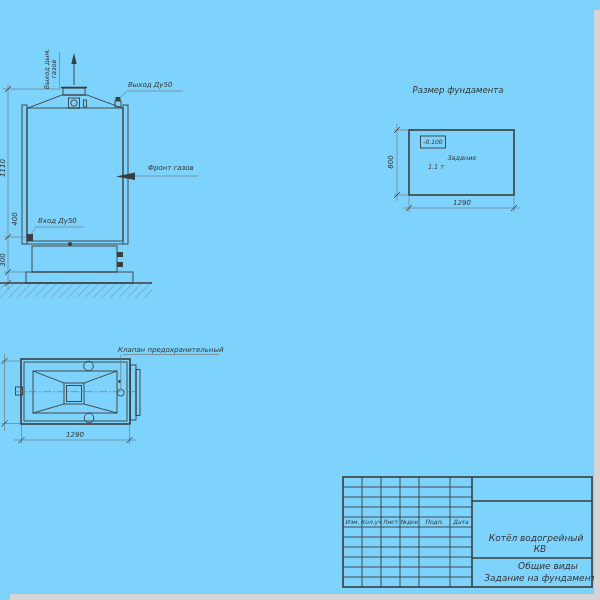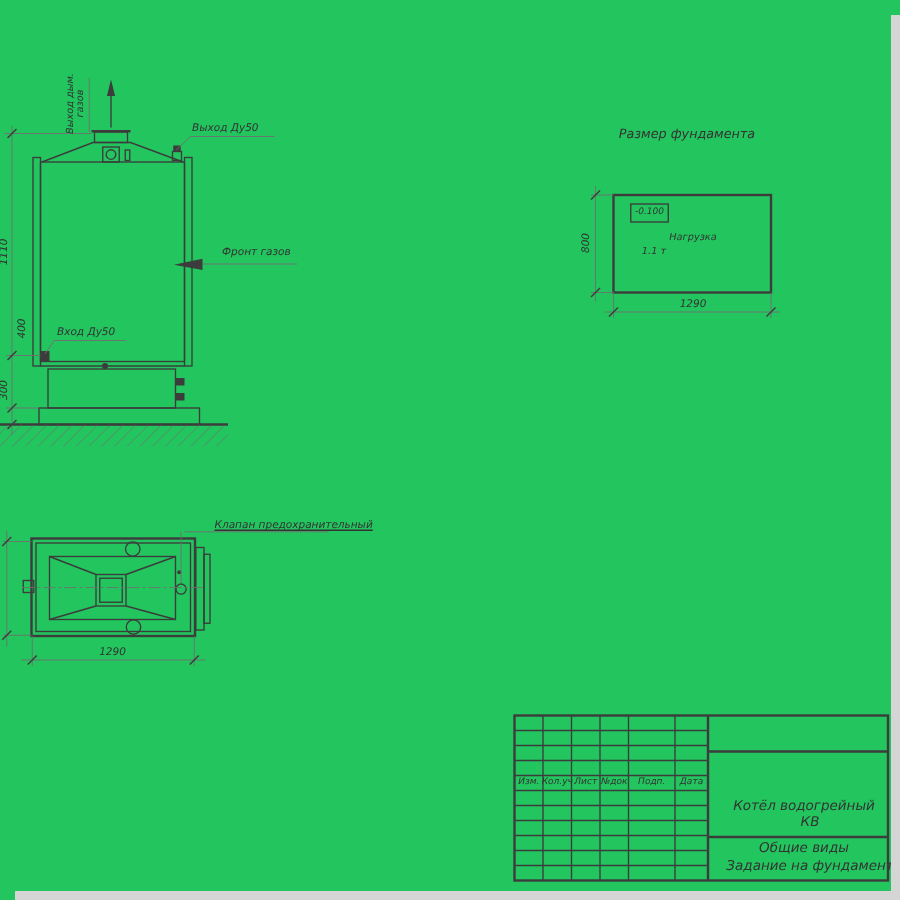--- a/index.html
+++ b/index.html
@@ -1,16 +1,16 @@
 <!DOCTYPE html>
 <html><head>
 <meta charset="utf-8">
 <style>
   html,body{margin:0;padding:0;background:#ffffff;}
-  .sheet{position:relative;width:600px;height:600px;background:#22c55e;overflow:hidden;
+  .sheet{position:relative;width:600px;height:600px;background:#7dd3fc;overflow:hidden;
          font-family:"DejaVu Sans",sans-serif;}
   .shadow-r{position:absolute;left:594px;top:10px;width:6px;height:590px;background:#d5d5d5;}
   .shadow-b{position:absolute;left:10px;top:594px;width:590px;height:6px;background:#d5d5d5;}
   svg{position:absolute;left:0;top:0;}
   .s{stroke:#3c3c3c;stroke-width:0.9;fill:none;}
   .t{stroke:#6f6f6f;stroke-width:0.6;fill:none;}
   .b{stroke:#3c3c3c;stroke-width:1.6;fill:none;}
   .fill{fill:#3c3c3c;stroke:none;}
   .lbl{position:absolute;font-style:italic;color:#333;white-space:nowrap;line-height:1.15;}
   .ctr{transform:translate(-50%,-50%);text-align:center;}
@@ -156,34 +156,34 @@
   </div>
   <div class="lbl f7" style="left:128px;top:81px;">Выход Ду50</div>
   <div class="lbl f7" style="left:148px;top:164px;">Фронт газов</div>
   <div class="lbl f7" style="left:38px;top:217px;text-align:right;">Вход Ду50</div>
   <div class="lbl rot f7" style="left:2.5px;top:168px;">1110</div>
   <div class="lbl rot f7" style="left:15px;top:219px;">400</div>
   <div class="lbl rot f7" style="left:3px;top:260px;">300</div>
 
   <div class="lbl ctr f85" style="left:458px;top:91px;">Размер фундамента</div>
   <div class="lbl ctr f6" style="left:433px;top:142px;">-0.100</div>
-  <div class="lbl ctr f65" style="left:462px;top:159px;">Нагрузка</div>
+  <div class="lbl ctr f65" style="left:462px;top:159px;">Задание</div>
   <div class="lbl ctr f65" style="left:436px;top:168px;">1.1 т</div>
   <div class="lbl rot f7" style="left:391px;top:162px;">800</div>
   <div class="lbl ctr f7" style="left:462px;top:203px;">1290</div>
 
-  <div class="lbl f7" style="left:143px;top:346px;text-decoration:underline;">Клапан предохранительный</div>
+  <div class="lbl f7" style="left:118px;top:346px;">Клапан предохранительный</div>
   <div class="lbl ctr f7" style="left:75px;top:435px;">1290</div>
 
   <div class="lbl ctr f6" style="left:352.5px;top:522px;">Изм.</div>
   <div class="lbl ctr f6" style="left:371.5px;top:522px;">Кол.уч</div>
   <div class="lbl ctr f6" style="left:390.5px;top:522px;">Лист</div>
   <div class="lbl ctr f6" style="left:409.5px;top:522px;">№док</div>
   <div class="lbl ctr f6" style="left:434.5px;top:522px;">Подп.</div>
   <div class="lbl ctr f6" style="left:461px;top:522px;">Дата</div>
   <div class="lbl ctr f9" style="left:536px;top:538px;">Котёл водогрейный</div>
   <div class="lbl ctr f9" style="left:540px;top:549px;">КВ</div>
-  <div class="lbl ctr f9" style="left:536px;top:566px;font-style:italic;">Общие виды</div>
+  <div class="lbl ctr f9" style="left:548px;top:566px;font-style:italic;">Общие виды</div>
   <div class="lbl ctr f9" style="left:540px;top:578px;">Задание на фундамент</div>
 
   <div class="shadow-r"></div>
   <div class="shadow-b"></div>
 </div>
 
 </body></html>

